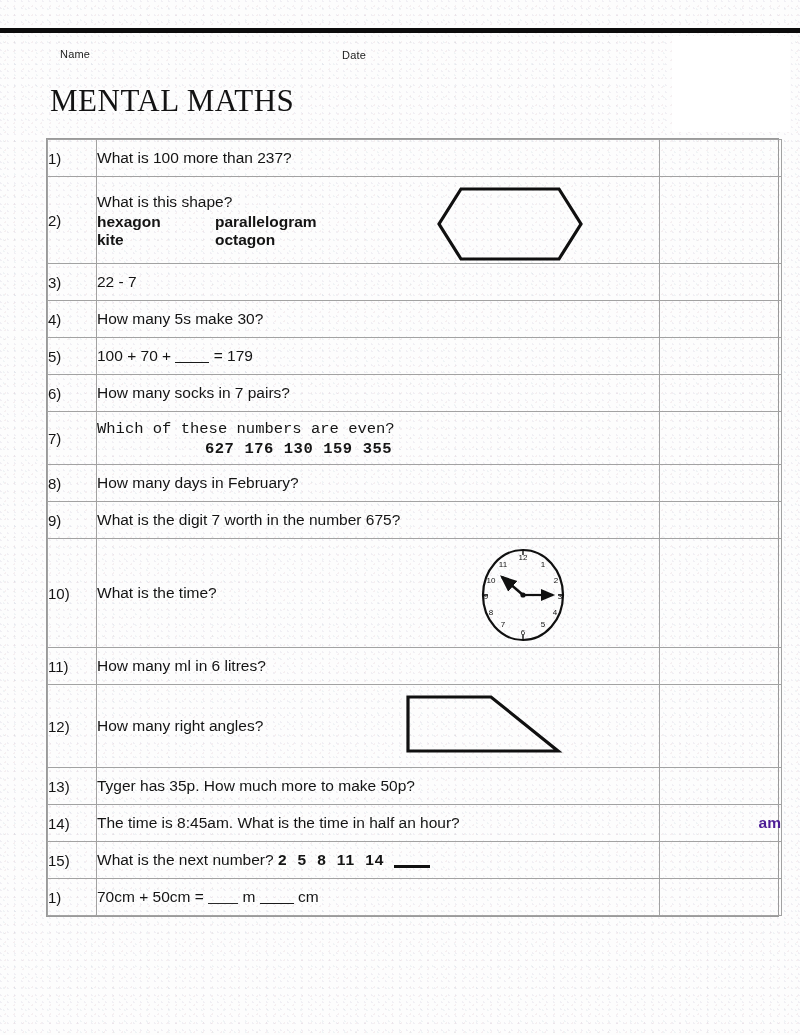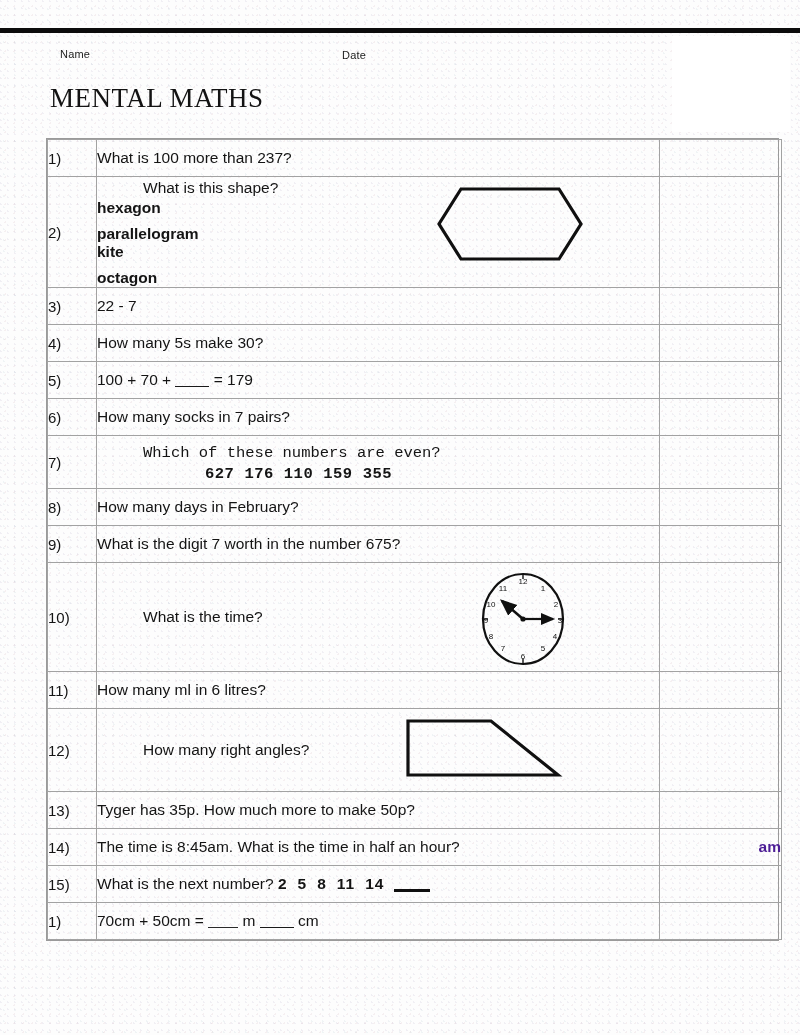--- a/index.html
+++ b/index.html
@@ -55,21 +55,21 @@
     padding-left: 12px;
   }
   .hdr-name { left: 48px; top: 48px; }
   .hdr-date { left: 330px; top: 49px; }
 
   .title {
     position: absolute;
     left: 50px;
     top: 83px;
     font-family: "Liberation Serif", serif;
-    font-size: 27px;
+    font-size: 31px;
     letter-spacing: .5px;
     color: #131313;
     white-space: nowrap;
   }
 
   
   .sheet {
     position: absolute;
     left: 46px;
     top: 138px;
@@ -105,21 +105,21 @@
   }
   .c-a {
     width: 121px;
     text-align: right;
     padding-right: 8px;
     font-size: 15.5px;
     font-weight: bold;
     color: #4c1d95;
   }
   .row-1 td { height: 36px; }
-  .q-line { line-height: 1.45; white-space: nowrap; margin-left: 46px; }
+  .q-line { line-height: 1.45; white-space: nowrap; }
   .seq { font-weight: bold; letter-spacing: 1px; }
   .blank-u {
     display: inline-block;
     border-bottom: 1.6px solid #1a1a1a;
     width: 34px;
     vertical-align: -2px;
   }
   .blank-thin {
     display: inline-block;
     border-bottom: 1.3px solid #2a2a2a;
@@ -132,22 +132,21 @@
     width: 36px;
     vertical-align: -3px;
     margin-left: 10px;
   }
 
   
   .stack { padding-top: 4px; padding-bottom: 4px; }
   .opt-row {
     display: flex;
     font-weight: bold;
-    gap: 8px;
-    flex-direction: column;
+    gap: 2px;
   }
   .opt-a { width: 116px; }
   .indent-nums {
     padding-left: 108px;
     font-weight: bold;
     letter-spacing: .5px;
   }
   .nums-sp { display: inline-block; width: 10px; }
 
   
@@ -222,21 +221,21 @@
     <td class="c-num">6)</td>
     <td class="c-q">How many socks in 7 pairs?</td>
     <td class="c-a"></td>
   </tr>
 
   <tr>
     <td class="c-num">7)</td>
     <td class="c-q stack" style="height:52px;font-family:Liberation Mono, monospace;">
       <div class="q-line">Which of these numbers are even?</div>
       <div class="indent-nums">
-        <span>627</span><span class="nums-sp"></span><span>176</span><span class="nums-sp"></span><span>110</span><span class="nums-sp"></span><span>159</span><span class="nums-sp"></span><span>355</span>
+        <span>627</span><span class="nums-sp"></span><span>176</span><span class="nums-sp"></span><span>130</span><span class="nums-sp"></span><span>159</span><span class="nums-sp"></span><span>355</span>
       </div>
     </td>
     <td class="c-a"></td>
   </tr>
 
   <tr class="row-1">
     <td class="c-num">8)</td>
     <td class="c-q">How many days in February?</td>
     <td class="c-a"></td>
   </tr>

